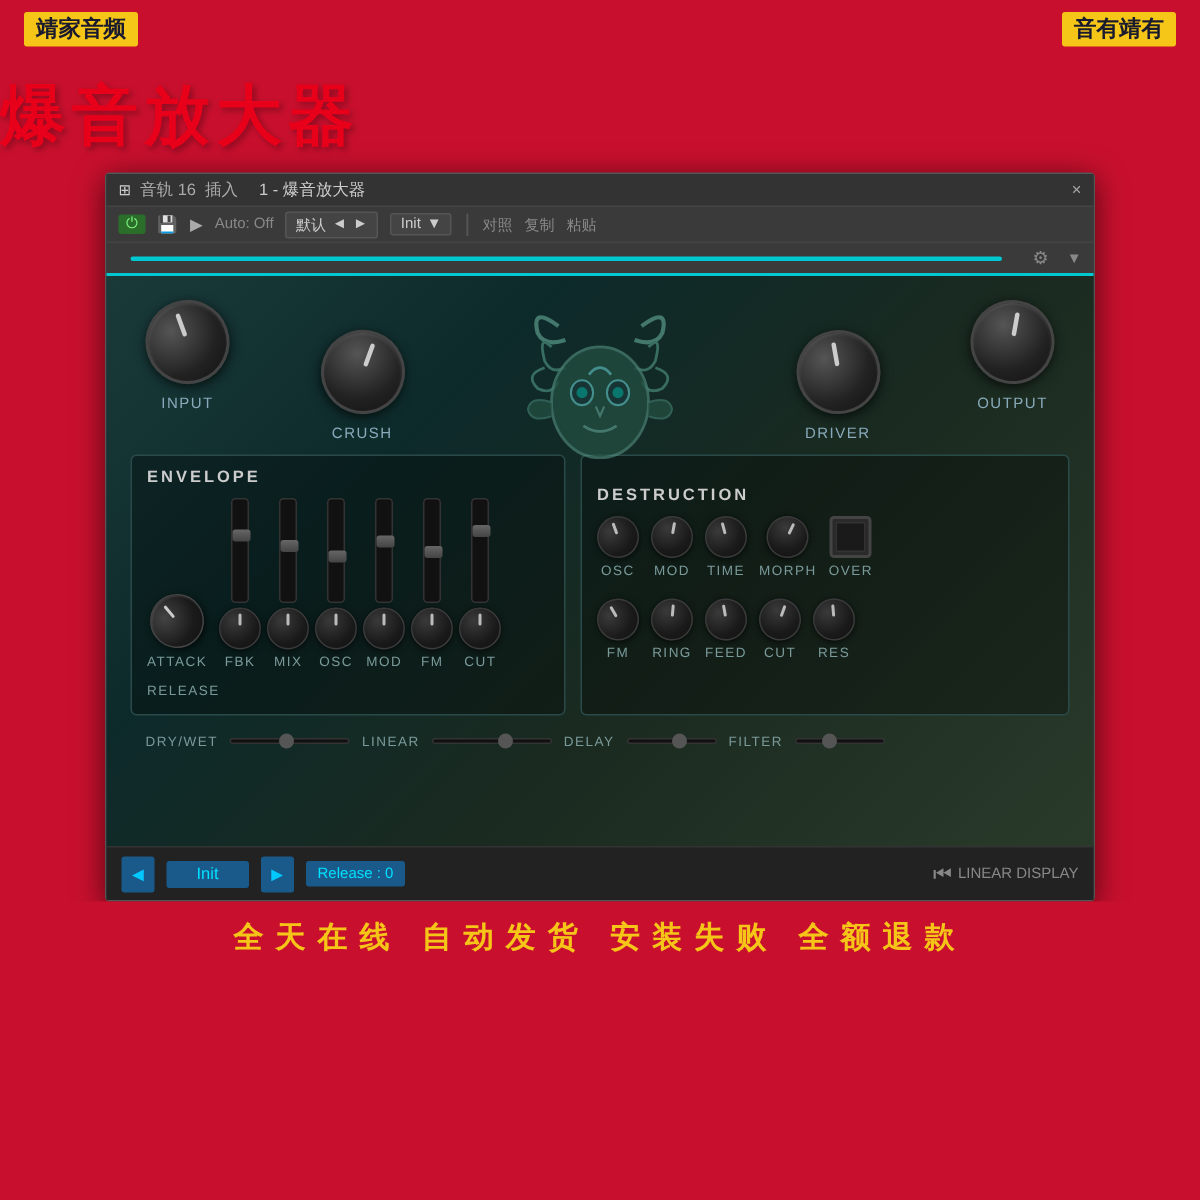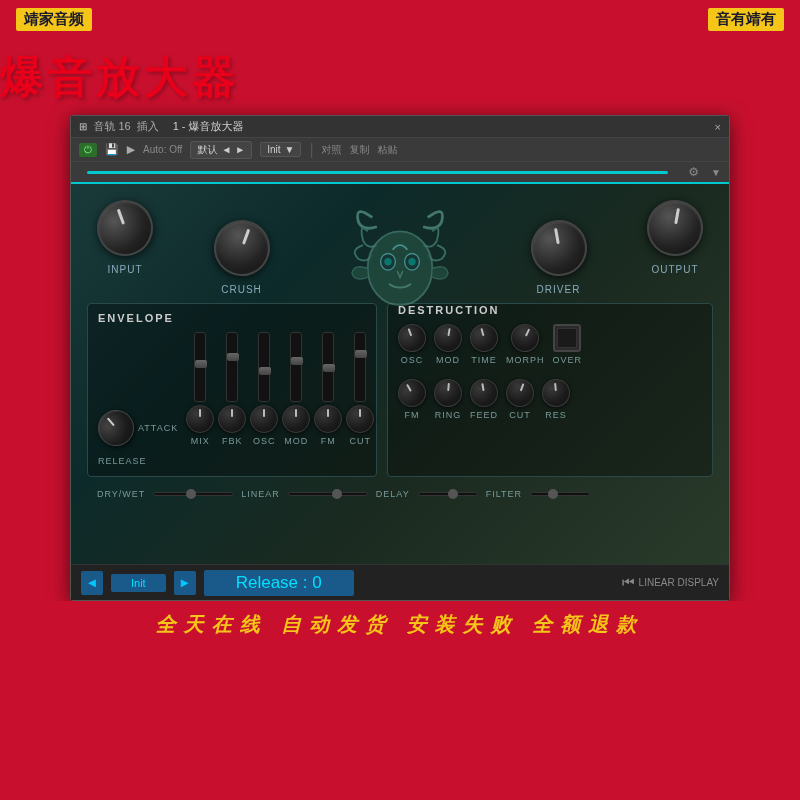--- a/index.html
+++ b/index.html
@@ -267,21 +267,21 @@
       margin-bottom: 8px;
     }
 
     .envelope-inner {
       display: flex;
       gap: 8px;
       align-items: flex-end;
     }
     .attack-knob-col {
       display: flex;
-      flex-direction: row;
+      flex-direction: column;
       align-items: center;
       gap: 4px;
     }
     .knob-label-sm {
       color: #7a9a9a;
       font-size: 9px;
       letter-spacing: 1px;
     }
 
     
@@ -314,21 +314,21 @@
       position: absolute;
       left: 0;
       cursor: pointer;
     }
 
     
     .destruction-section {
       background: rgba(0,0,0,0.3);
       border: 1px solid #2a4a4a;
       border-radius: 4px;
-      padding: 0 10px;
+      padding: 20px 10px;
       flex: 1;
     }
 
     .destruction-grid {
       display: flex;
       flex-direction: column;
       gap: 6px;
     }
     .dest-row {
       display: flex;
@@ -423,22 +423,22 @@
       background: #1a5a8a;
       color: #00e0ff;
       font-size: 11px;
       padding: 3px 20px;
       border-radius: 2px;
       flex: 0 0 auto;
     }
     .release-btn {
       background: #1a5a8a;
       color: #00e0ff;
-      font-size: 17px;
-      padding: 3px 32px;
+      font-size: 10px;
+      padding: 3px 8px;
       border-radius: 2px;
       flex: 0 0 auto;
       cursor: pointer;
       border: none;
     }
     .spacer { flex: 1; }
     .linear-display {
       display: flex;
       align-items: center;
       gap: 4px;
@@ -455,21 +455,20 @@
     .bottom-banner {
       background: #c8102e;
       padding: 10px 0 6px 0;
       text-align: center;
     }
     .bottom-banner-text {
       color: #f5c518;
       font-size: 20px;
       font-weight: bold;
       letter-spacing: 8px;
-      font-style: italic;
     }
 
     
     .medusa-svg {
       width: 120px;
       height: 120px;
       opacity: 0.7;
     }
     .knob-crush { transform: rotate(20deg); }
     .knob-driver { transform: rotate(-10deg); }
@@ -589,31 +588,31 @@
         <div class="envelope-inner">
 
           <div class="attack-knob-col">
             <div class="knob knob-sm" style="transform:rotate(-40deg);"></div>
             <span class="knob-label-sm">ATTACK</span>
           </div>
 
           <div class="faders-col">
             <div class="fader-group">
               <div class="fader-track">
+                <div class="fader-handle" style="top:30%;"></div>
+              </div>
+              <div class="knob knob-xs"></div>
+              <span class="knob-label-sm">FBK</span>
+            </div>
+            <div class="fader-group">
+              <div class="fader-track">
                 <div class="fader-handle" style="top:40%;"></div>
               </div>
               <div class="knob knob-xs"></div>
               <span class="knob-label-sm">MIX</span>
-            </div>
-            <div class="fader-group">
-              <div class="fader-track">
-                <div class="fader-handle" style="top:30%;"></div>
-              </div>
-              <div class="knob knob-xs"></div>
-              <span class="knob-label-sm">FBK</span>
             </div>
             <div class="fader-group">
               <div class="fader-track">
                 <div class="fader-handle" style="top:50%;"></div>
               </div>
               <div class="knob knob-xs"></div>
               <span class="knob-label-sm">OSC</span>
             </div>
             <div class="fader-group">
               <div class="fader-track">

